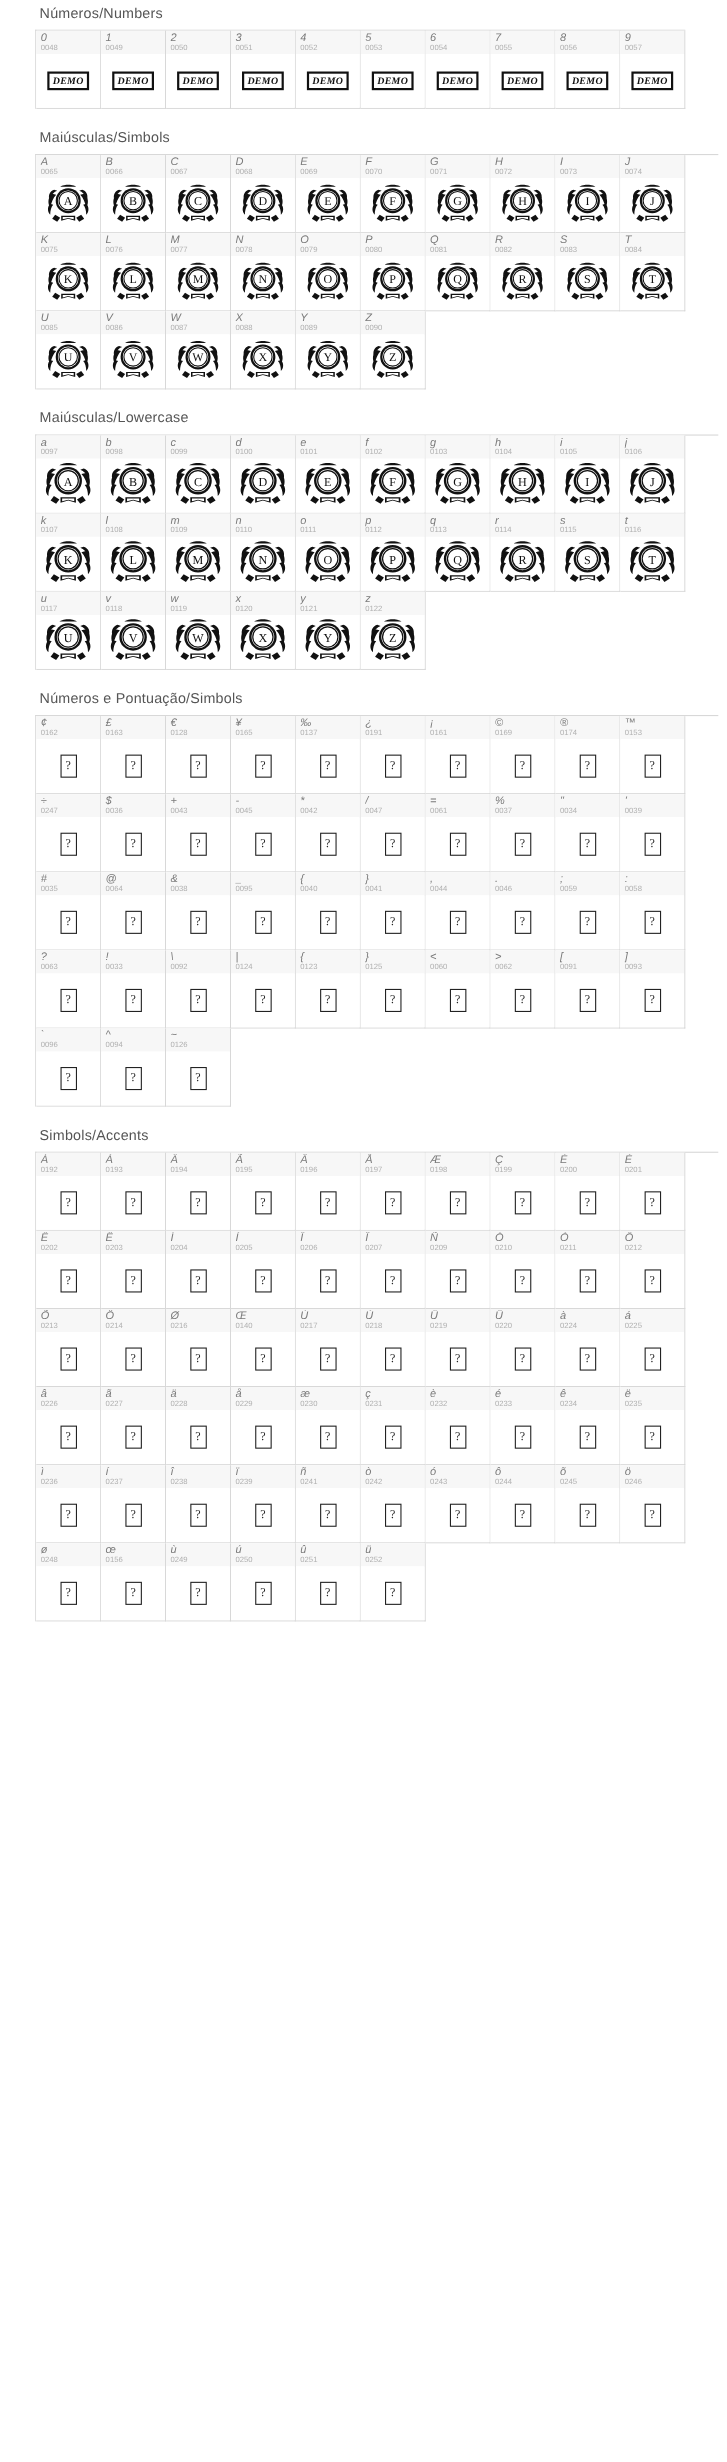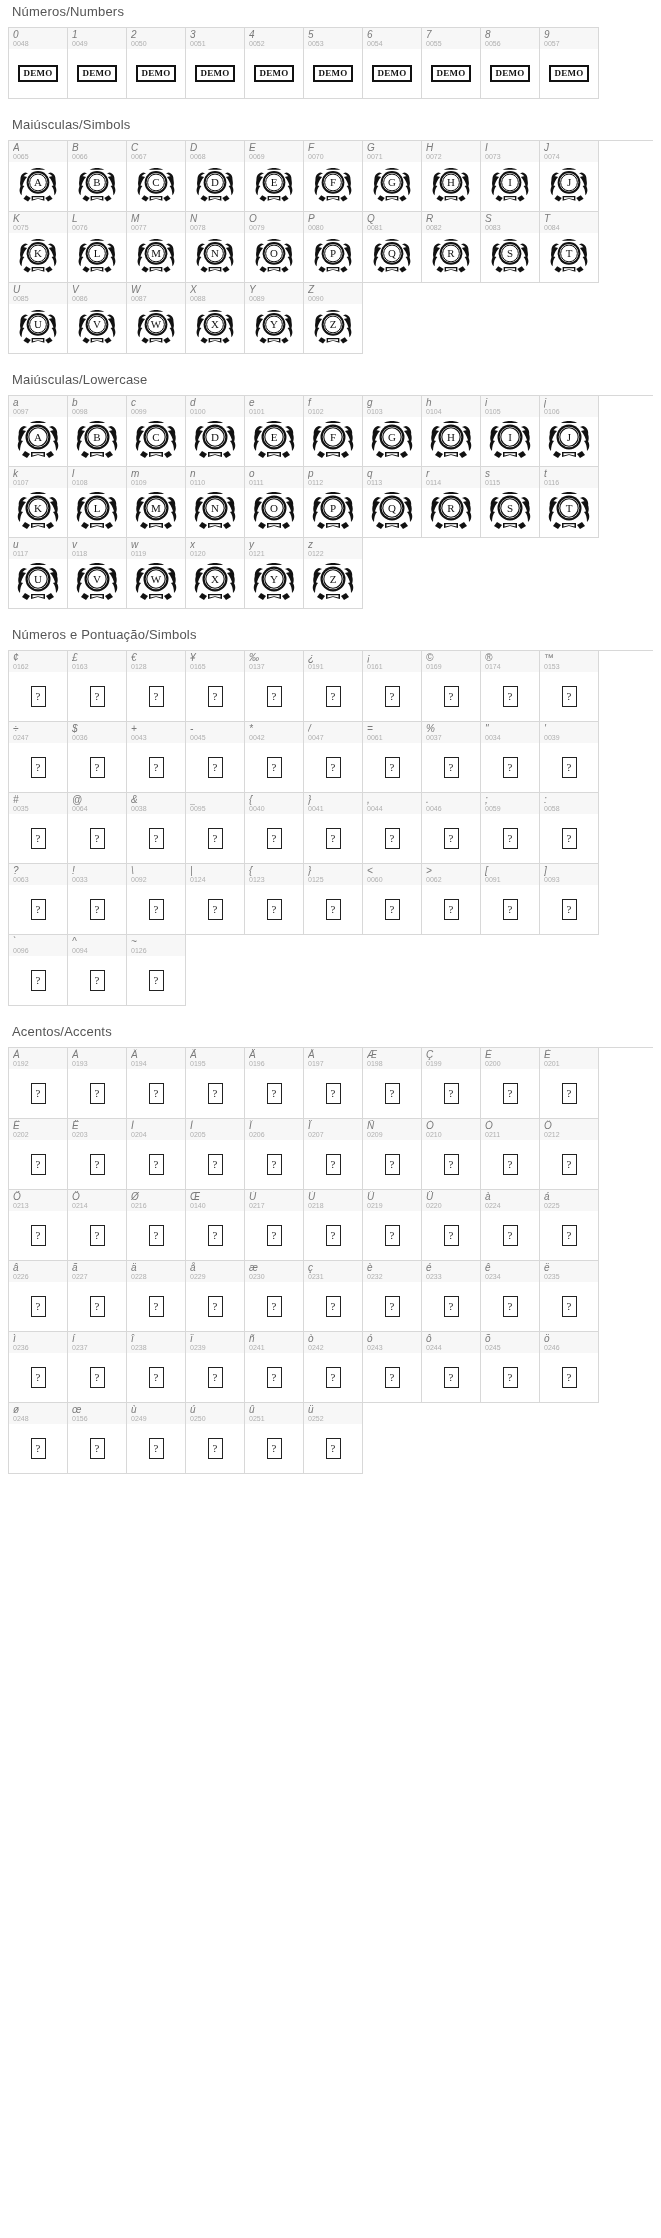--- a/index.html
+++ b/index.html
@@ -10,20 +10,21 @@
     font-family: "Liberation Sans", sans-serif;
   }
   body {
     width: 661px;
     min-height: 2238px;
     position: relative;
     color: #333;
   }
   .page {
     padding: 0 8px;
+    margin-left: 24px;
   }
   .section-title {
     font-size: 13px;
     color: #555;
     font-weight: normal;
     margin: 0;
     padding: 14px 0 8px 4px;
     letter-spacing: 0.2px;
   }
   .section-title.first { padding-top: 4px; }
@@ -80,20 +81,21 @@
   
   .demo-box {
     border: 2px solid #111;
     font-size: 9px;
     font-weight: bold;
     font-family: "Liberation Serif", serif;
     padding: 2px 3px;
     letter-spacing: 0.3px;
     color: #111;
     line-height: 1;
+    font-style: italic;
   }
 
   
   .badge {
     position: relative;
     width: 44px;
     height: 42px;
     display: flex;
     align-items: center;
     justify-content: center;
@@ -2223,21 +2225,21 @@
               <span class="glyph-char">~</span>
               <span class="glyph-code">0126</span>
             </div>
             <div class="glyph-body">
               <div class="missing">?</div>
             </div>
           </div>
         </div>
       </div>
       <div class="section">
-        <div class="section-title">Acentos/Accents</div>
+        <div class="section-title">Simbols/Accents</div>
         <div class="glyph-grid">
           <div class="glyph-cell">
             <div class="glyph-head">
               <span class="glyph-char">À</span>
               <span class="glyph-code">0192</span>
             </div>
             <div class="glyph-body">
               <div class="missing">?</div>
             </div>
           </div>

